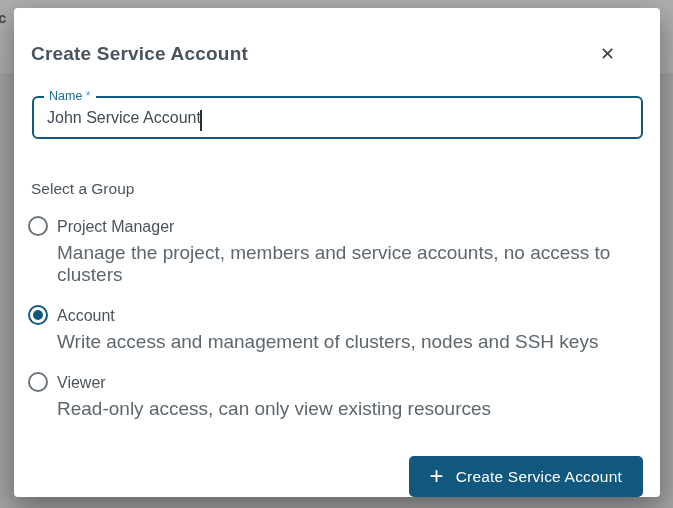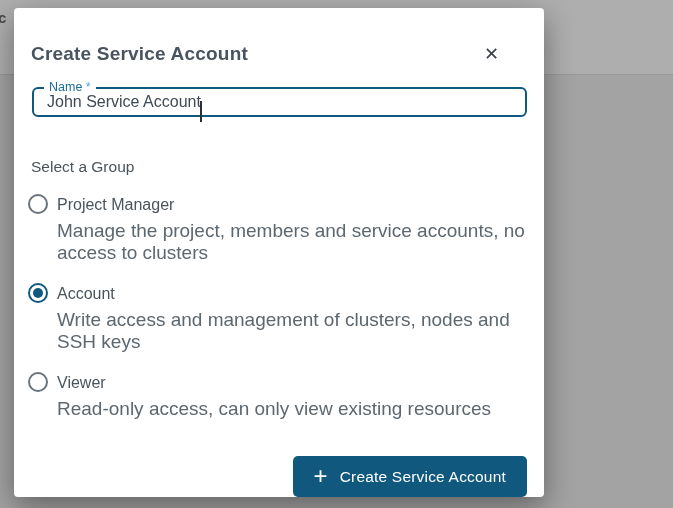--- a/index.html
+++ b/index.html
@@ -26,21 +26,21 @@
     background:var(--backdrop-top);
     border-bottom:1px solid #999;
   }
   .bg-fragment{
     position:absolute;left:-2px;top:9px;
     font-size:15px;color:#4a4a4a;font-weight:bold;
   }
   .modal{
     position:absolute;
     left:14px;top:8px;
-    width:530px;height:489px;
+    width:646px;height:489px;
     background:#ffffff;
     border-radius:4px;
     box-shadow:0 10px 30px rgba(0,0,0,0.4);
     padding:0 17px;
     display:flex;flex-direction:column;
   }
   .modal-header{
     margin-top:33px;
     display:flex;align-items:center;justify-content:space-between;
   }
@@ -51,21 +51,21 @@
   }
   .close-btn{
     background:none;border:none;cursor:pointer;
     font-size:18px;color:#3d454d;
     line-height:1;
     margin-right:24px;
     padding:4px;
   }
   .field{
     position:relative;
-    margin-top:20px;
+    margin-top:29px;
     margin-left:1px;
     height:46px;
     border:2px solid var(--primary);
     border-radius:6px;
     display:flex;align-items:center;justify-content:center;
   }
   .field-label{
     position:absolute;
     top:-9px;left:10px;
     background:#fff;

